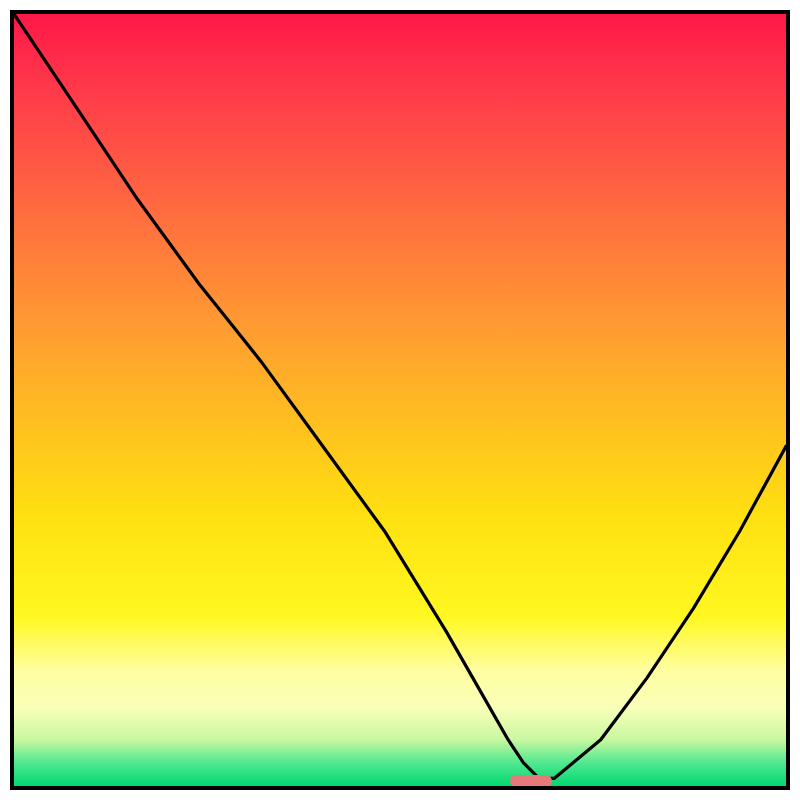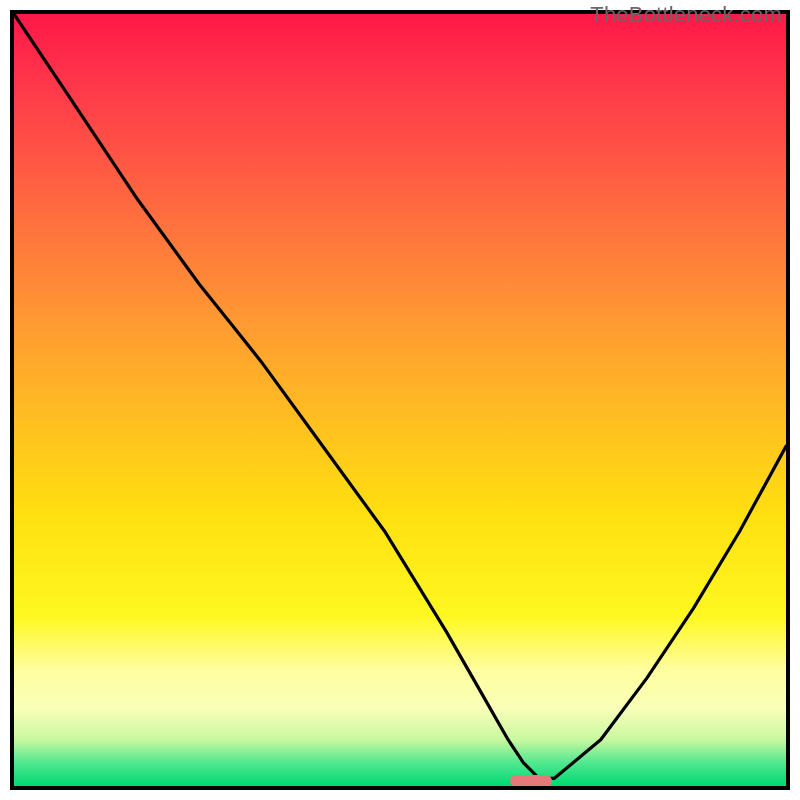--- a/index.html
+++ b/index.html
@@ -77,14 +77,13 @@
 <body>
 
 <div class="chart-container">
   <div class="plot-area">
     <div class="gradient-bg"></div>
     <svg class="curve-svg" viewBox="0 0 772 772" preserveAspectRatio="none">
       <path id="curve-path" fill="none" stroke="#000" stroke-width="3.2" stroke-linecap="round" stroke-linejoin="round" d="M0.0 0.0 L61.8 92.6 L123.5 185.3 L185.3 270.2 L216.2 308.8 L247.0 347.4 L308.8 432.3 L370.6 517.2 L432.3 617.6 L463.2 671.6 L494.1 725.7 L509.5 748.8 L525.0 764.3 L540.4 764.3 L586.7 725.7 L633.0 663.9 L679.4 594.4 L725.7 517.2 L772.0 432.3"></path>
     </svg>
     <div id="marker" class="marker" style="left: 517.24px; top: 766.596px; background: rgb(230, 122, 122);"></div>
   </div>
-  <div class="watermark">TheBottleneck.com</div>
 </div>
 
 </body></html>

